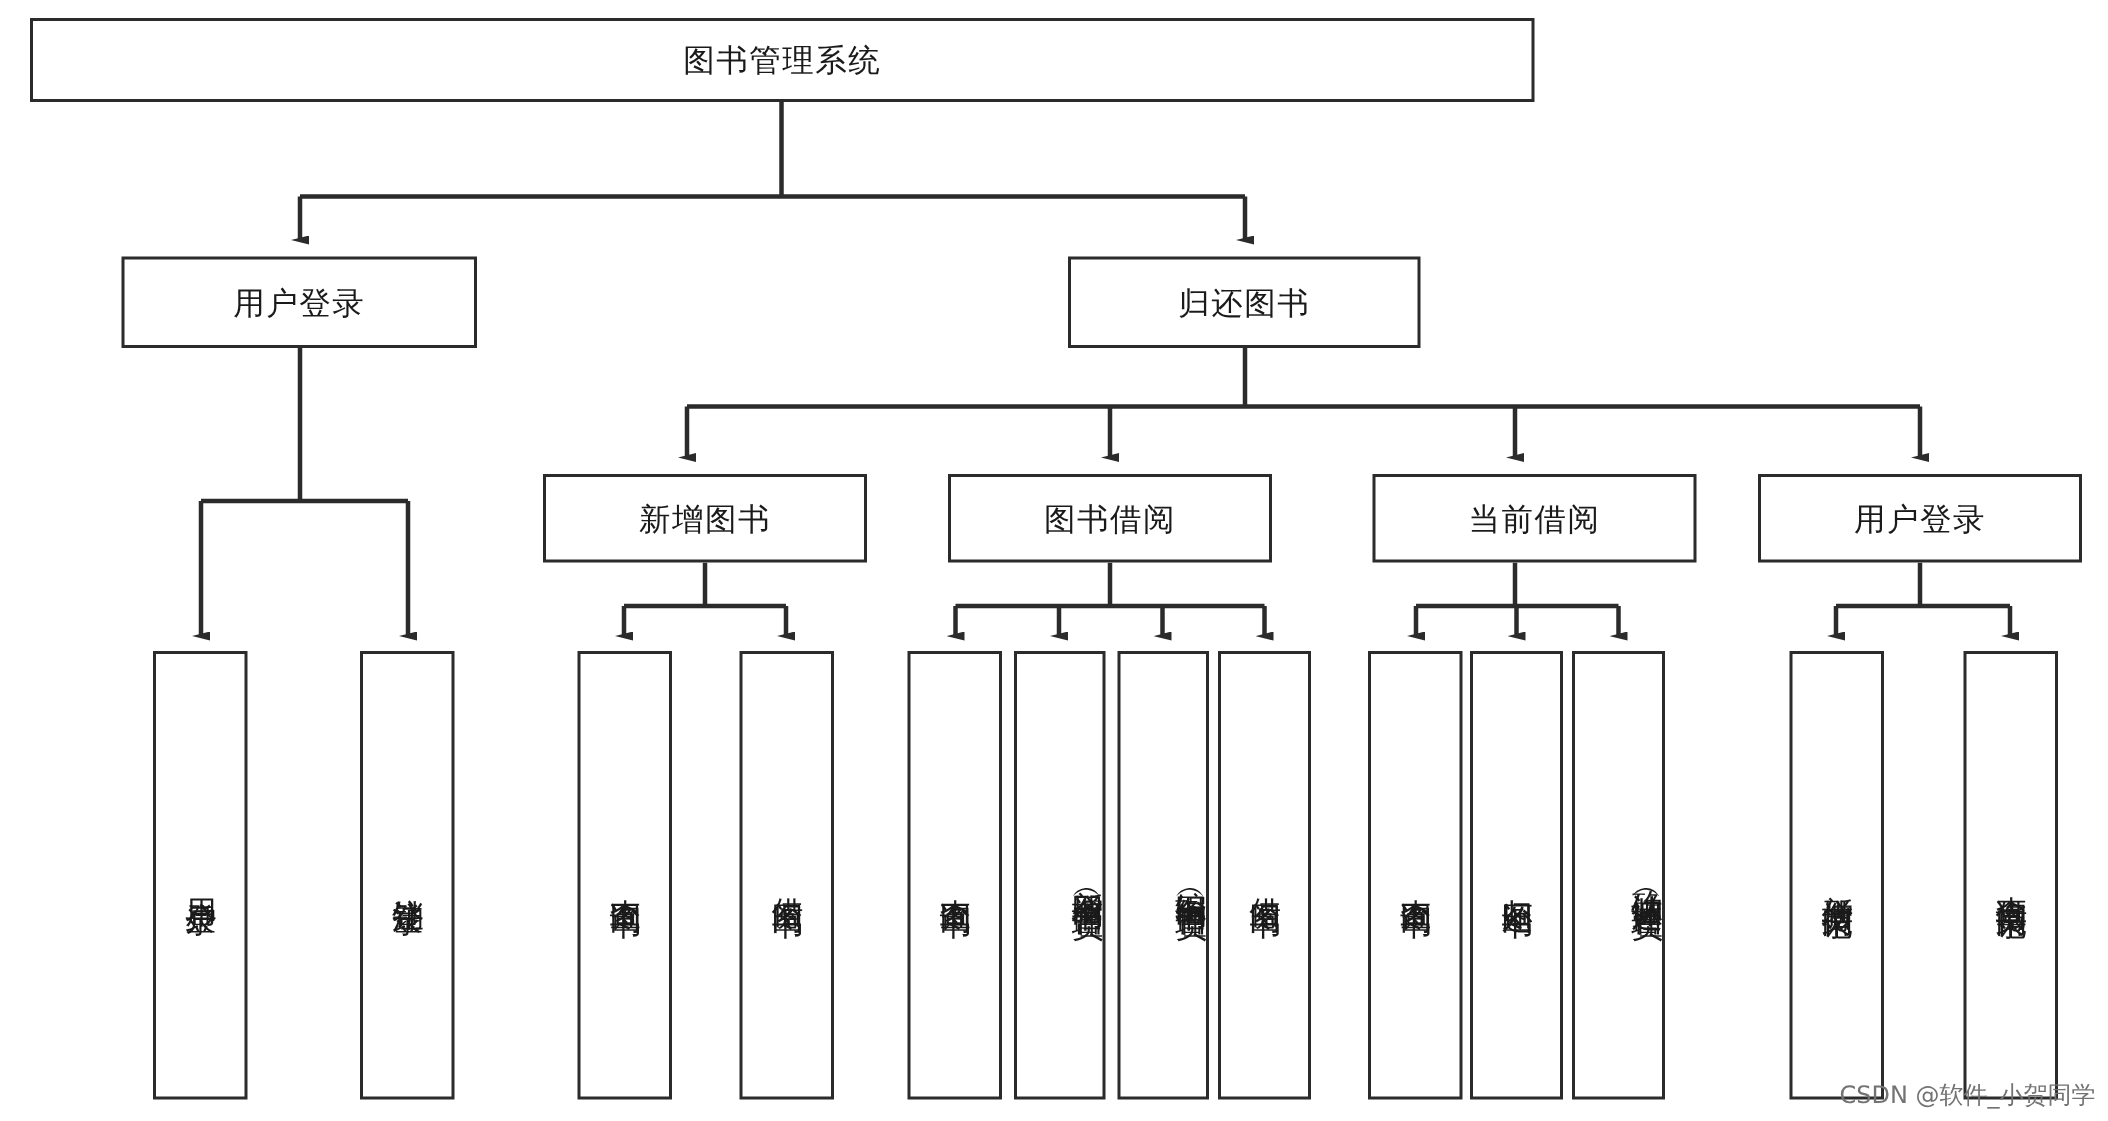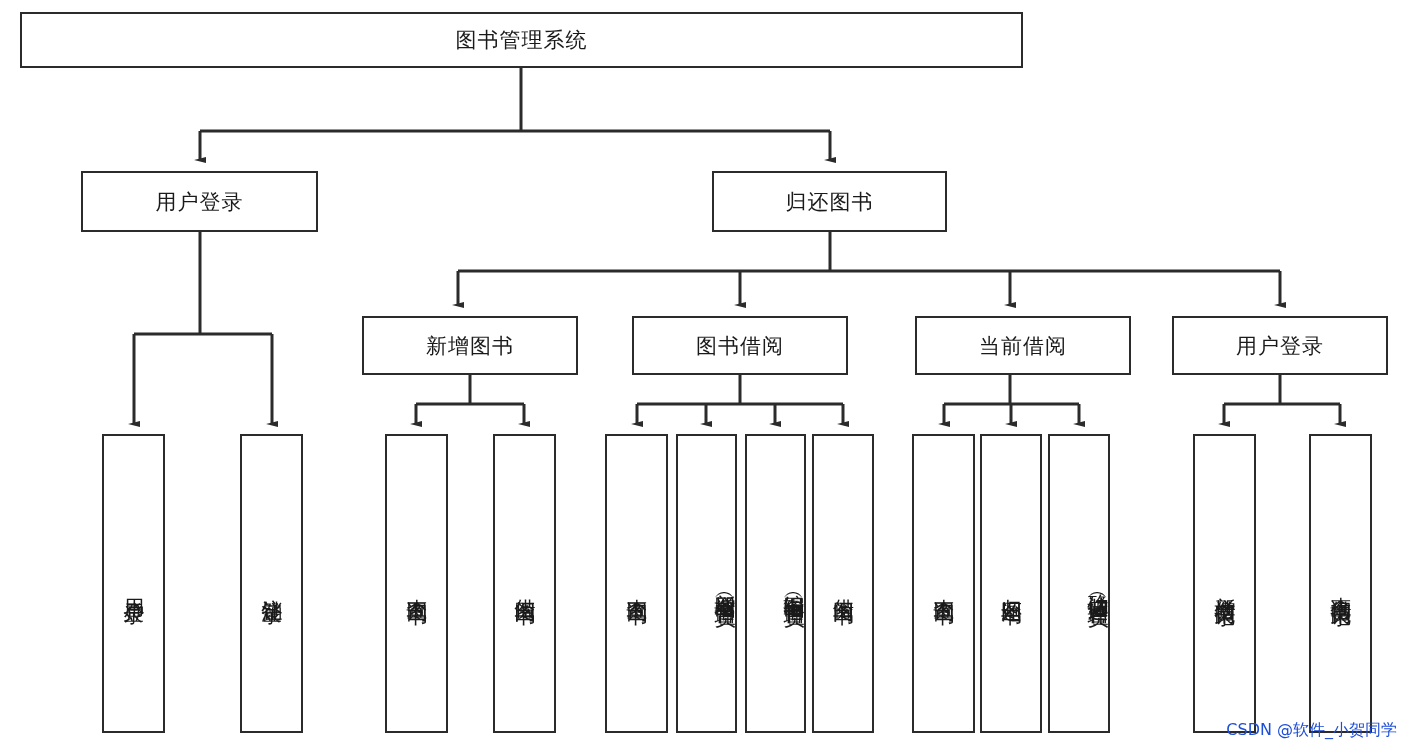--- a/index.html
+++ b/index.html
@@ -53,21 +53,21 @@
     align-items: flex-start;
   }
   .node-v.mid {
     align-items: center;
   }
   .watermark {
     position: absolute;
     right: 8px;
     bottom: 6px;
     font-size: 16px;
-    color: #1d4ed8;
+    color: #737373;
     z-index: 5;
     white-space: nowrap;
     font-family: "DejaVu Sans", "Liberation Sans", sans-serif;
     text-align: center;
   }
 </style>
 </head>
 <body>
 
 <div id="canvas">

